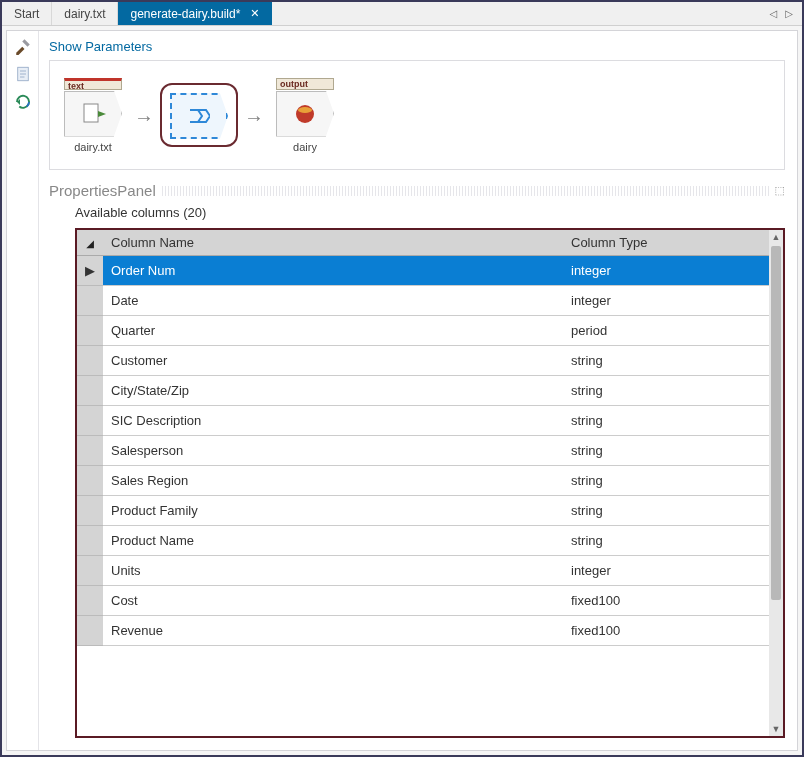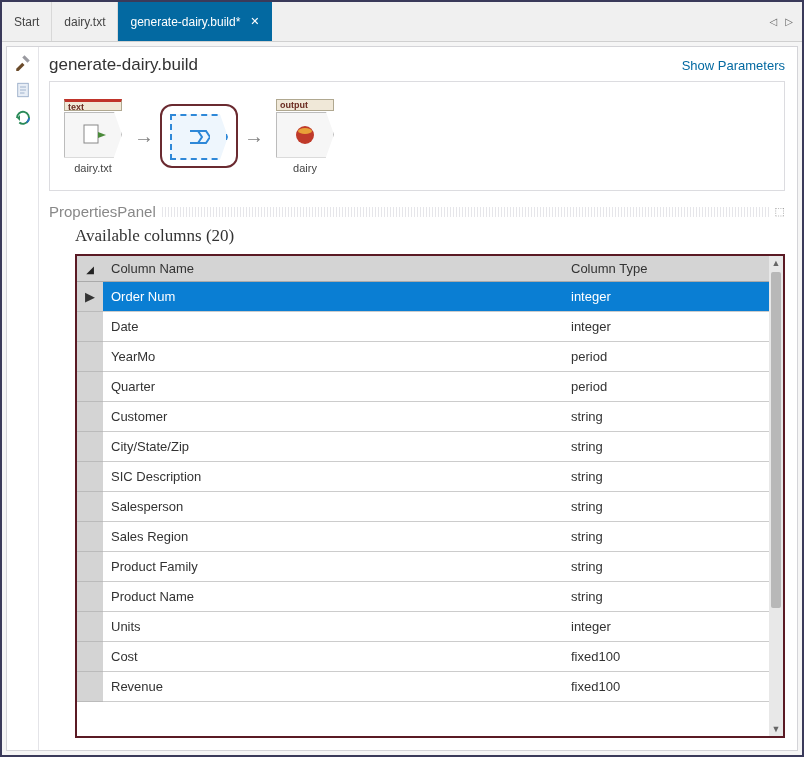--- a/index.html
+++ b/index.html
@@ -13,21 +13,21 @@
   .app {
     width: 804px; height: 757px;
     border: 2px solid #3a3a5a;
     background: #f5f5f5;
     position: relative;
     display: flex;
     flex-direction: column;
   }
   
   .tabstrip {
-    height: 40px;
+    height: 24px;
     display: flex;
     align-items: stretch;
     background: #f0f0f0;
     border-bottom: 1px solid #d0d0d0;
     position: relative;
   }
   .tab {
     padding: 3px 12px;
     font-size: 12px;
     color: #444;
@@ -180,23 +180,22 @@
     flex: 1;
     height: 10px;
     background: repeating-linear-gradient(90deg,#e6e6ea 0,#e6e6ea 1px,transparent 1px,transparent 3px);
   }
   .props-head .pin {
     font-size: 11px;
     color: #888;
   }
   .avail-cols {
     margin: 4px 12px 0 36px;
-    font-size: 17px;
+    font-size: 13px;
     color: #333;
-    font-family: Liberation Serif, serif;
   }
   
   .table-wrap {
     margin: 8px 12px 12px 36px;
     border: 2px solid #5a1a24;
     flex: 1;
     min-height: 0;
     display: flex;
     position: relative;
     background: #fff;
@@ -305,21 +304,20 @@
       <svg class="sb-icon" viewBox="0 0 24 24">
           <path fill="none" stroke="#2a8a58" stroke-width="2.5" d="M4 12a8 8 0 1 1 3 6"></path>
           <path fill="none" stroke="#2a72c0" stroke-width="2.5" d="M20 12a8 8 0 0 1-3 6"></path>
           <polygon fill="#2a8a58" points="4,12 8,8 8,16"></polygon>
         </svg>
     </div>
 
     <div class="content">
 
       <div class="title-row">
-        <h1>generate-dairy.build</h1>
         <span class="show-params">Show Parameters</span>
       </div>
 
       <div class="canvas">
         <div class="node">
           <div class="header red-accent">text</div>
           <div class="box">
               <svg width="26" height="26">
                 <rect x="4" y="3" width="14" height="18" fill="#fff" stroke="#888"></rect>
                 <polygon points="18,10 26,13 18,16" fill="#4a8a3a"></polygon>
@@ -378,25 +376,20 @@
                   <td>Order Num</td>
                   <td>integer</td>
                 </tr>
                 <tr>
                   <td class="rowhdr"></td>
                   <td>Date</td>
                   <td>integer</td>
                 </tr>
                 <tr>
                   <td class="rowhdr"></td>
-                  <td>YearMo</td>
-                  <td>period</td>
-                </tr>
-                <tr>
-                  <td class="rowhdr"></td>
                   <td>Quarter</td>
                   <td>period</td>
                 </tr>
                 <tr>
                   <td class="rowhdr"></td>
                   <td>Customer</td>
                   <td>string</td>
                 </tr>
                 <tr>
                   <td class="rowhdr"></td>

